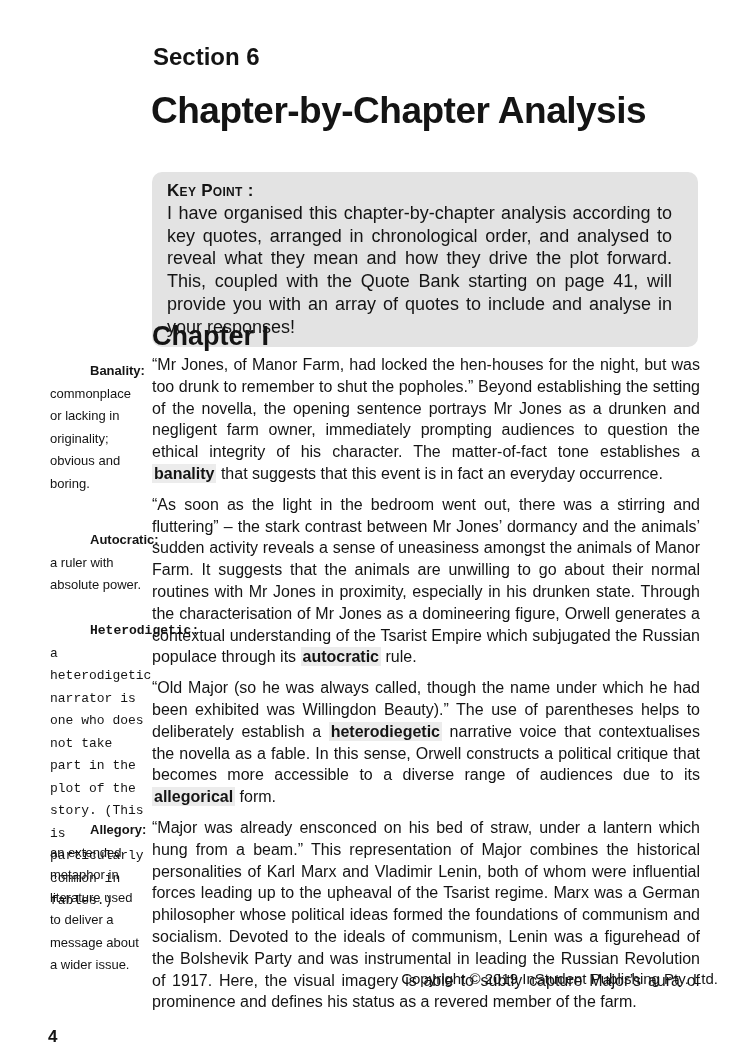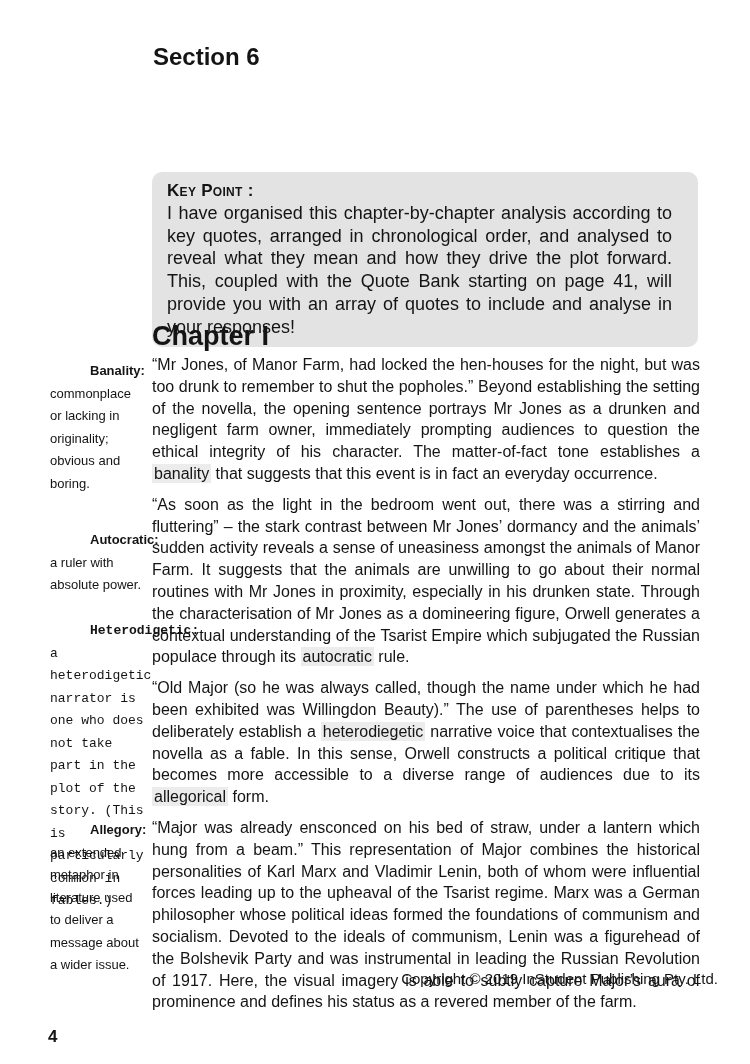--- a/index.html
+++ b/index.html
@@ -56,21 +56,21 @@
   }
   .paragraphs{
     position:absolute;left:152px;top:354px;width:548px;
   }
   .body-para{
     margin:0 0 9px 0;
     font-size:16px;line-height:21.8px;
     text-align:justify;
   }
   .seg-bold{font-weight:normal;}
-  .seg-highlight{font-weight:normal;background:var(--hl-bg);padding:1px 2px;}
+  .seg-highlight{font-weight:bold;background:var(--hl-bg);padding:1px 2px;}
 
   
   .margin-notes{
     position:absolute;left:50px;top:0;width:96px;
   }
   .note{
     position:absolute;left:0;width:96px;
     font-size:13px;line-height:22.5px;
   }
   .note-term{font-weight:bold;margin-left:40px;}
@@ -90,20 +90,21 @@
     font-size:15px;
   }
 </style>
 </head>
 <body>
 
 <div class="page">
 
   <div class="section-label">Section 6</div>
 
+  <h1 class="page-title">Chapter-by-Chapter Analysis</h1>
 
   <div class="keybox">
     <div class="keybox-title">Key Point :</div>
     <div class="keybox-text">I have organised this chapter-by-chapter analysis according to key quotes, arranged in chronological order, and analysed to reveal what they mean and how they drive the plot forward. This, coupled with the Quote Bank starting on page 41, will provide you with an array of quotes to include and analyse in your responses!</div>
   </div>
 
   <h2 class="chapter-heading">Chapter I</h2>
 
   <div class="paragraphs" id="paragraphs">
       <p class="body-para"><span>“Mr Jones, of Manor Farm, had locked the hen-houses for the night, but was too drunk to remember to shut the popholes.” Beyond establishing the setting of the novella, the </span><span class="seg-bold">opening sentence</span><span> portrays Mr Jones as a drunken and negligent farm owner, immediately prompting audiences to question the ethical integrity of his character. The matter-of-fact tone establishes a </span><span class="seg-highlight">banality</span><span> that suggests that this event is in fact an everyday occurrence.</span></p>

